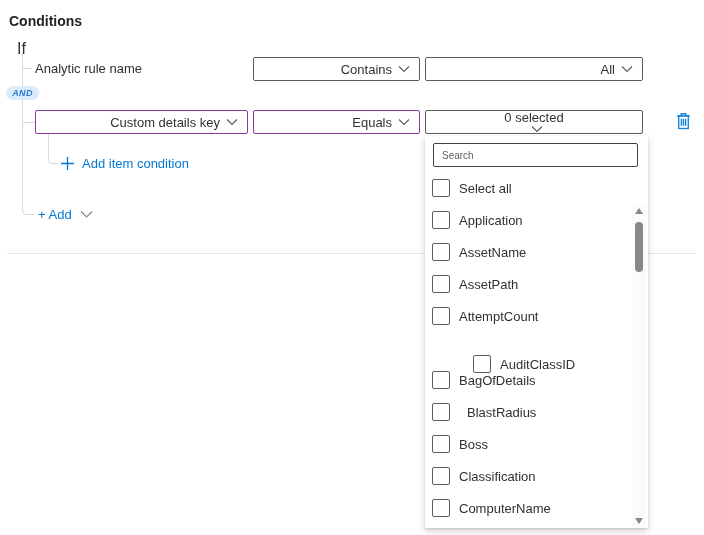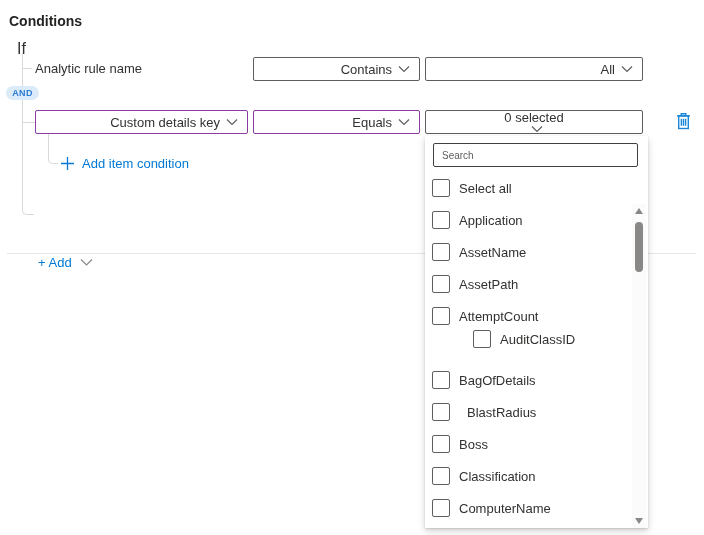--- a/index.html
+++ b/index.html
@@ -18,21 +18,21 @@
   .corner-add { left:22px; top:204px; width:12px; height:11px;
                 border-left:1px solid #d9d9d9; border-bottom:1px solid #d9d9d9;
                 border-bottom-left-radius:5px; background:transparent; }
   .v-sub    { left:48px; top:134px; width:1px; height:18px; }
   .corner-sub { left:48px; top:152px; width:10px; height:12px;
                 border-left:1px solid #d9d9d9; border-bottom:1px solid #d9d9d9;
                 border-bottom-left-radius:5px; background:transparent; }
 
   .and-badge { left:6px; top:86px; width:33px; height:14px; background:#dcebf9;
                color:#2b7cd3; font-size:9px; font-weight:700; border-radius:7px;
-               display:flex; align-items:center; justify-content:center; letter-spacing:.3px; z-index:2; }
+               display:flex; align-items:center; justify-content:center; letter-spacing:.3px; z-index:2;font-style:italic; }
 
   .row-label { left:35px; top:61px; font-size:13px; color:#323130;text-align:right; }
 
   .dd { height:24px; background:#fff; border:1px solid #605e5c; border-radius:2px;
         display:flex; align-items:center; justify-content:flex-end;
         padding:0 9px 0 9px; font-size:13px; color:#323130; cursor:pointer; }
   .dd.purple { border-color:#8a3ba4; }
   .dd .chev { flex:0 0 auto; margin-left:6px; display:flex; align-items:center; }
 
   .dd1 { left:253px; top:57px;  width:167px; }
@@ -41,21 +41,21 @@
   .dd4 { left:253px; top:110px; width:167px; }
   .dd5 { left:425px; top:110px; width:218px;flex-direction:column; }
 
   .trash-btn { left:672px; top:111px; width:22px; height:22px; border:none; background:transparent;
                cursor:pointer; display:flex; align-items:center; justify-content:center; }
 
   .link { color:#0078d4; font-size:13px; cursor:pointer; text-decoration:none;
           display:flex; align-items:center; }
   .add-item { left:60px; top:154px; height:18px; }
   .add-item .plus { margin-right:7px; display:flex; align-items:center; }
-  .add-link { left:38px; top:206px; height:16px;margin-top:48px; }
+  .add-link { left:38px; top:206px; height:16px; }
   .add-link .chev { margin-left:8px; display:flex; align-items:center; }
 
   .divider { left:7px; top:253px; width:689px; height:1px; background:#e6e6e6; }
 
   
   .panel { left:425px; top:136px; width:223px; height:392px; background:#fff; z-index:5;
            box-shadow:0 3.2px 7.2px rgba(0,0,0,.18), 0 .6px 1.8px rgba(0,0,0,.12); }
   .search-box { position:absolute; left:8px; top:7px; width:205px; height:24px;
                 border:1px solid #404040; border-radius:2px; background:#fff;
                 font-size:10px; color:#323130; padding:0 8px;
@@ -197,21 +197,21 @@
   <div class="opt-row" style="top: 132px;">
     <span class="cbox" role="checkbox" aria-checked="false"></span>
     <span class="opt-label">AssetPath</span>
   </div>
 
   <div class="opt-row" style="top: 164px;">
     <span class="cbox" role="checkbox" aria-checked="false"></span>
     <span class="opt-label">AttemptCount</span>
   </div>
 
-  <div class="opt-row" style="top: 187px; padding-left: 48px;">
+  <div class="opt-row" style="top: 212px; padding-left: 48px;">
     <span class="cbox" role="checkbox" aria-checked="false"></span>
     <span class="opt-label">AuditClassID</span>
   </div>
 
   <div class="opt-row" style="top: 228px;">
     <span class="cbox" role="checkbox" aria-checked="false"></span>
     <span class="opt-label">BagOfDetails</span>
   </div>
 
   <div class="opt-row" style="top: 260px; gap: 8px;">

